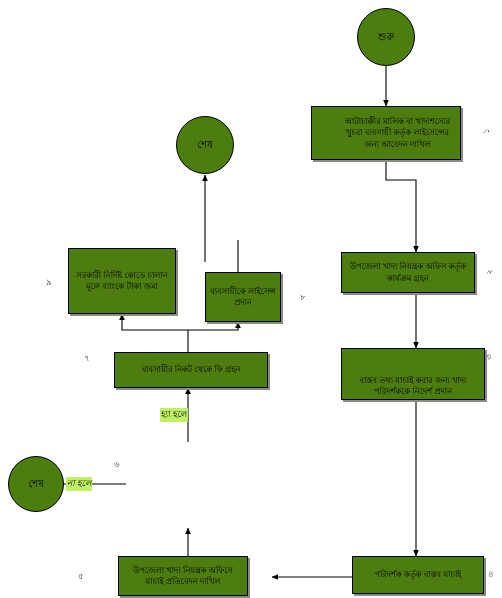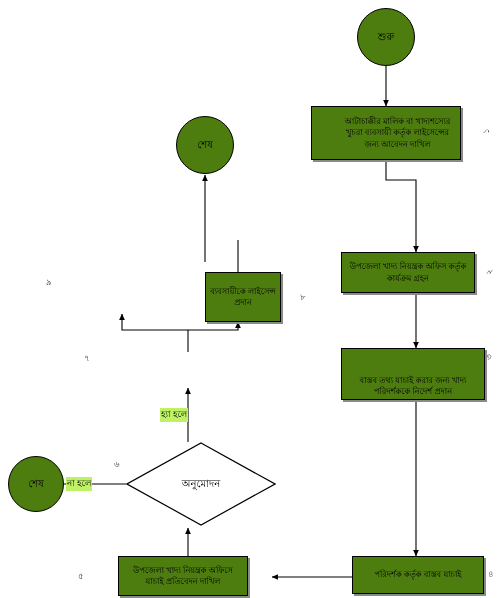--- a/index.html
+++ b/index.html
@@ -148,42 +148,42 @@
   <div class="node process" style="left:352px; top:556px; width:132px; height:38px;">
     <span>পরিদর্শক কর্তৃক বাস্তব যাচাই</span>
   </div>
   <div class="step-num" style="left:488px; top:568px;">৪</div>
 
   <div class="node process" style="left:118px; top:556px; width:130px; height:40px;">
     <span>উপজেলা খাদ্য নিয়ন্ত্রক অফিসে যাচাই প্রতিবেদন দাখিল</span>
   </div>
   <div class="step-num" style="left:78px; top:570px;">৫</div>
 
-  <div class="node decision" style="left:126px; top:442px; width:150px; height:84px;">
-    <svg class="decision-shape" viewBox="0 0 150 84" preserveAspectRatio="none">
-      <polygon points="75,1 149,42 75,83 1,42" fill="#ffffff" stroke="#000000" stroke-width="1.2"></polygon>
-    </svg>
-    <span class="decision-label">অনুমোদন</span>
-  </div>
   <div class="step-num" style="left:114px; top:458px;">৬</div>
 
   <div class="node terminator" style="left:8px; top:456px; width:56px; height:56px;">
     <span>শেষ</span>
   </div>
 
-  <div class="edge-label" style="left:66px; top:477px;">না হলে</div>
+  <div class="edge-label" style="left:66px; top:477px;font-style:italic;">না হলে</div>
 
   <div class="edge-label" style="left:160px; top:408px;">হ্যা হলে</div>
 
+  <div class="node process" style="left:114px; top:352px; width:154px; height:36px;">
+    <span>ব্যবসায়ীর নিকট থেকে ফি গ্রহন</span>
+  </div>
   <div class="step-num" style="left:84px; top:352px;">৭</div>
 
   <div class="node process" style="left:205px; top:272px; width:76px; height:50px;">
     <span>ব্যবসায়ীকে লাইসেন্স প্রদান</span>
   </div>
   <div class="step-num" style="left:300px; top:291px;">৮</div>
 
+  <div class="node process" style="left:68px; top:248px; width:108px; height:66px;">
+    <span>সরকারী নির্দিষ্ট কোডে চালান মূলে ব্যাংকে টাকা জমা</span>
+  </div>
   <div class="step-num" style="left:46px; top:276px;">৯</div>
 
   <div class="node terminator" style="left:176px; top:116px; width:58px; height:58px;">
     <span>শেষ</span>
   </div>
 
 </div>
 
 </body></html>

